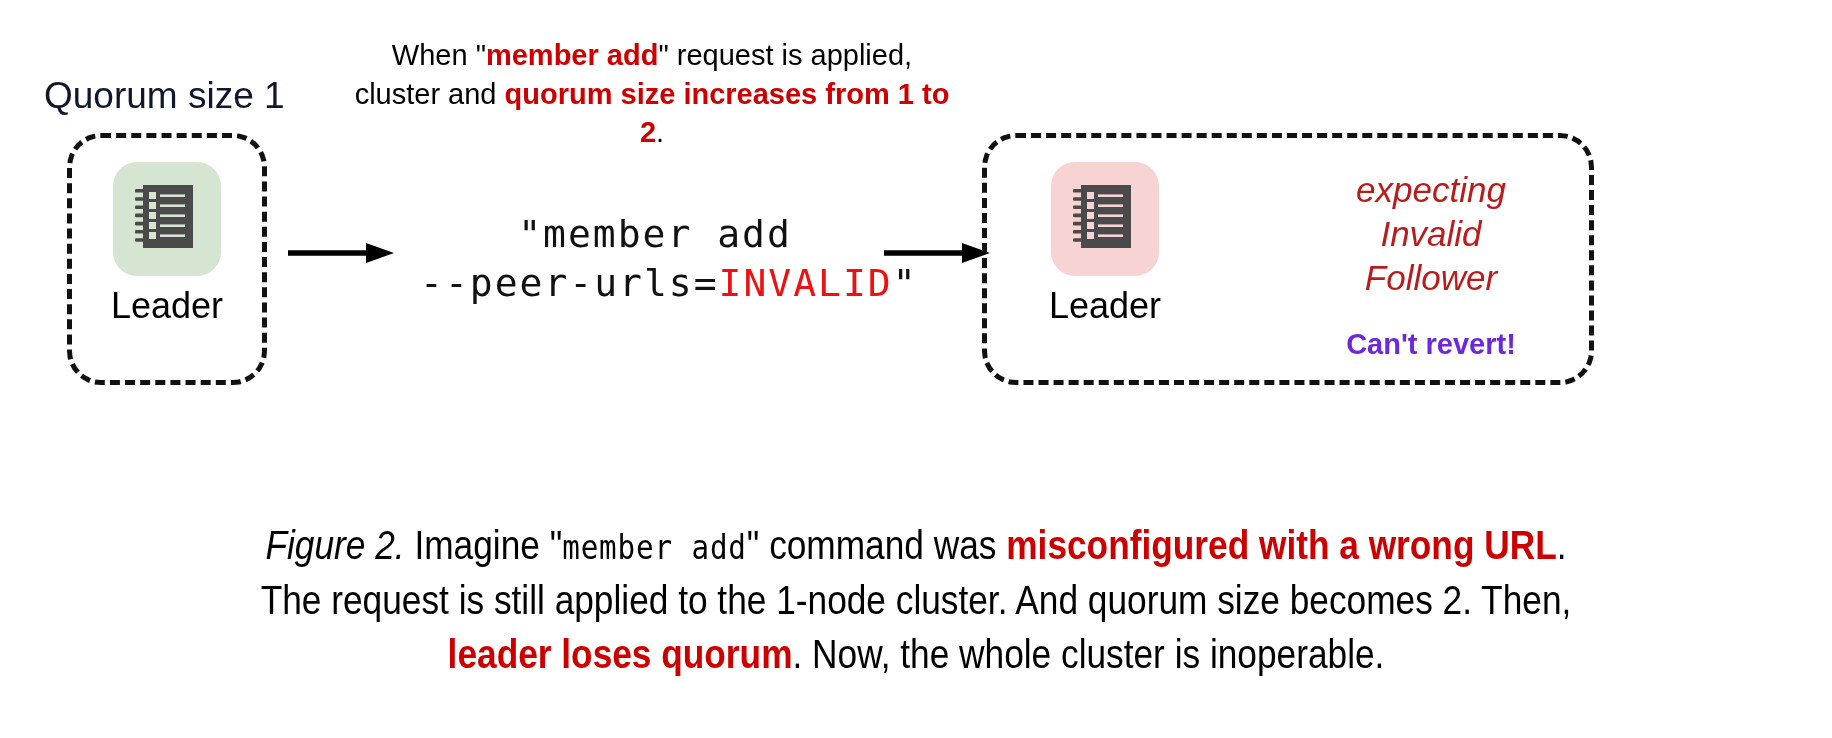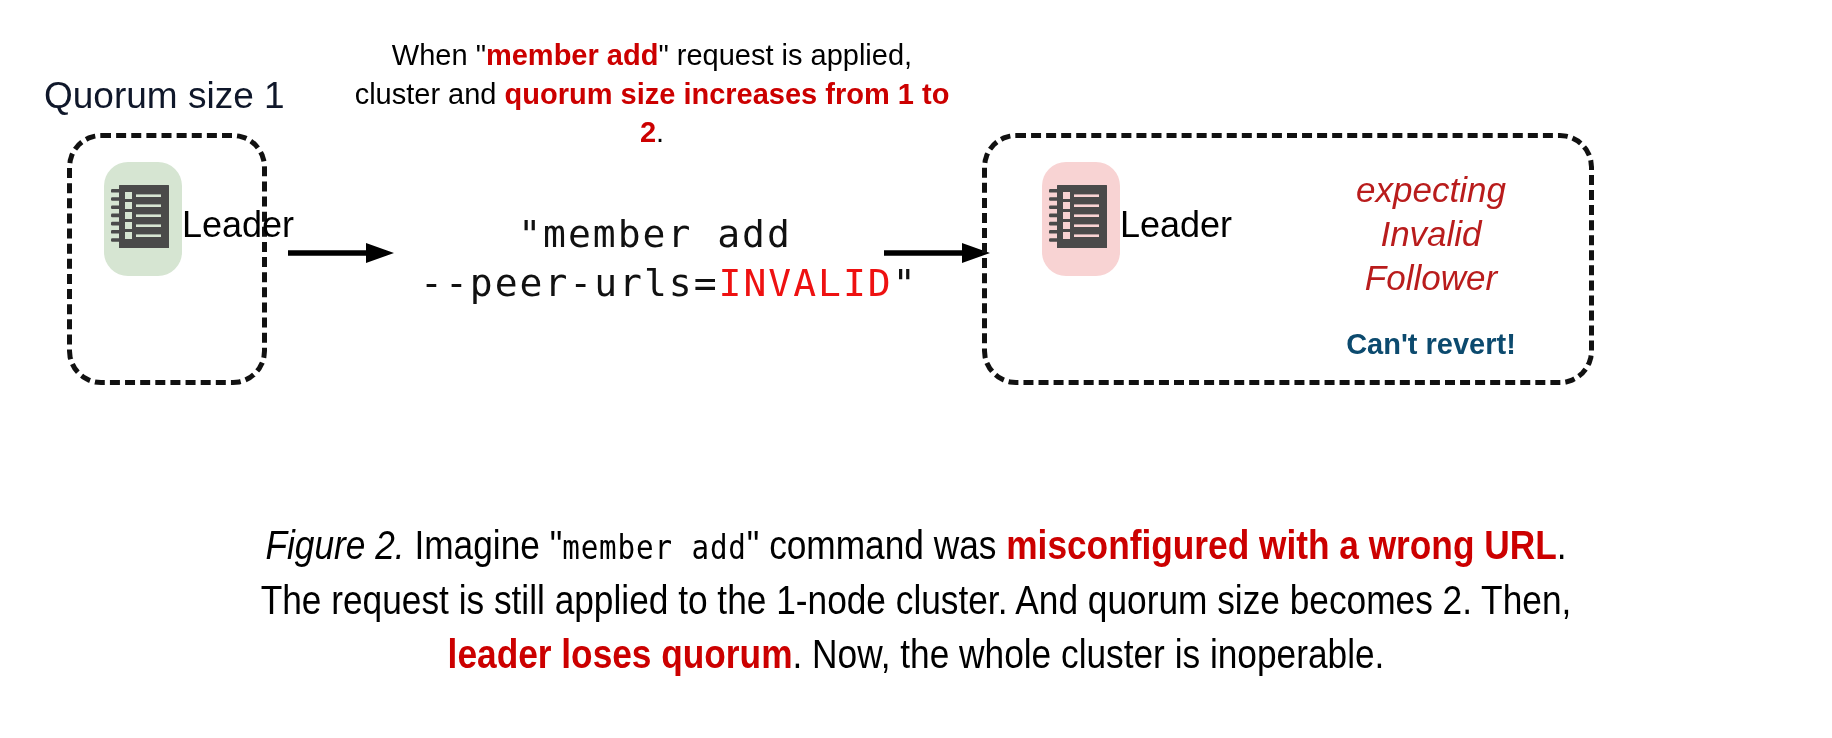--- a/index.html
+++ b/index.html
@@ -44,20 +44,21 @@
     background: transparent;
   }
   #cluster-box-left  { left: 67px;  top: 133px; width: 200px; height: 252px; }
   #cluster-box-right { left: 982px; top: 133px; width: 612px; height: 252px; }
 
   
   .node {
     position: absolute;
     width: 126px;
     display: flex;
+    flex-direction: column;
     align-items: center;
   }
   #node-left  { left: 104px;  top: 162px; }
   #node-right { left: 1042px; top: 162px; }
 
   .node-tile {
     position: relative;
     width: 108px;
     height: 114px;
     border-radius: 24px;
@@ -152,21 +153,21 @@
   #cant-revert {
     position: absolute;
     left: 1281px;
     top: 330px;
     width: 300px;
     text-align: center;
     font-family: "Liberation Sans", sans-serif;
     font-weight: bold;
     font-size: 29px;
     line-height: 1;
-    color: #0c4a6e;
+    color: #6d28d9;
     white-space: nowrap;
   }
 
   
   #figure-caption {
     position: absolute;
     left: 0;
     top: 518px;
     width: 1832px;
     text-align: center;

